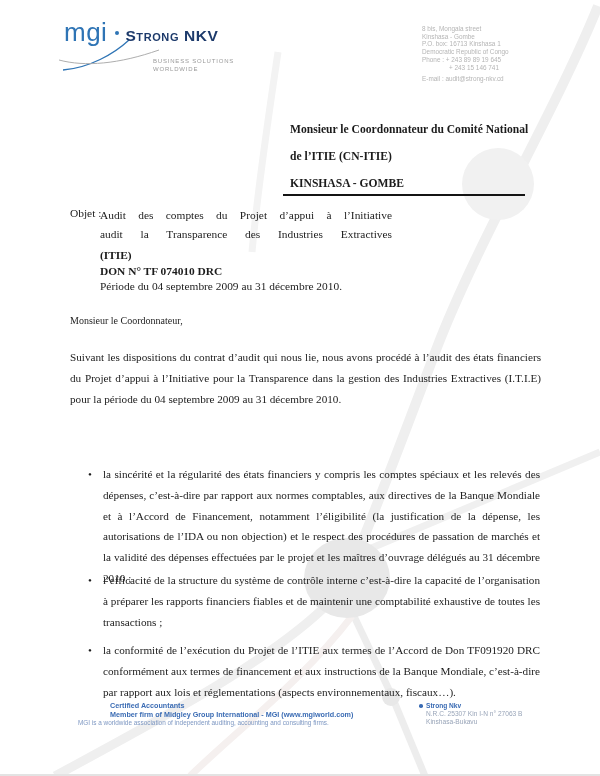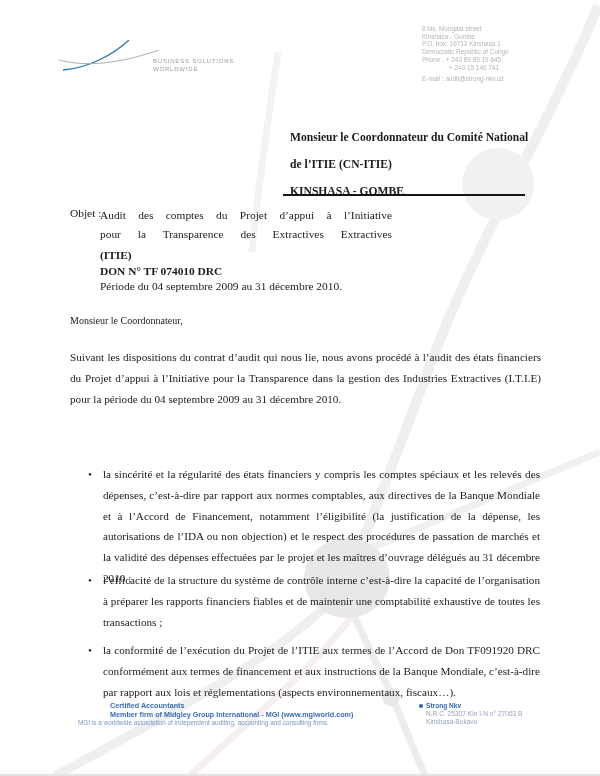--- a/index.html
+++ b/index.html
@@ -21,21 +21,21 @@
   .logo-dot { display:inline-block; width:4px; height:4px; border-radius:50%; background:#2e74b5; margin:0 6px 11px 8px; align-self:flex-end; }
   .logo-brand { font-size:15.5px; font-weight:700; color:#1d3a6b; font-variant:small-caps; letter-spacing:0.6px; }
   .logo-swoosh { position:absolute; left:-5px; top:22px; width:105px; height:36px; }
   .tagline { position:absolute; left:89px; top:39px; font-size:6px; letter-spacing:0.8px; color:#9a9a9a; line-height:8px; font-weight:400; }
 
   .addr { position:absolute; left:422px; top:25px; width:150px; font-family:"Liberation Sans", sans-serif; font-size:6.4px; line-height:7.7px; color:#b5b5b5; }
   .addr .indent { padding-left:27px; }
   .addr .email { margin-top:4px; }
 
   
-  .recipient { position:absolute; left:290px; top:124px; width:245px; font-weight:700; font-size:11.6px; line-height:27px; }
+  .recipient { position:absolute; left:290px; top:116px; width:245px; font-weight:700; font-size:11.6px; line-height:27px; }
   .recipient-rule { position:absolute; left:283px; top:194px; width:242px; height:2px; background:#141414; }
 
   
   .subject-label { position:absolute; left:70px; top:207px; font-size:11.4px; }
   .subject-label .lbl { }
   .subject-body { position:absolute; left:100px; top:206px; width:292px; font-size:11.4px; }
   .subject-title-line { line-height:19px; text-align:justify; text-align-last:justify; }
   .subject-line { line-height:15.5px; }
   .subject-line.first { margin-top:4px; }
   .bold { font-weight:700; }
@@ -79,20 +79,25 @@
     <circle cx="498" cy="184" r="36" fill="#f1f1f1"></circle>
     <ellipse cx="347" cy="578" rx="43" ry="40" fill="#e8e8e8"></ellipse>
     <circle cx="391" cy="697" r="9" fill="#e8e8e8"></circle>
   </svg>
 
   <div class="logo">
     <svg class="logo-swoosh" viewBox="0 0 105 36" aria-hidden="true">
       <path d="M4 30 C 30 28, 55 14, 70 0" stroke="#2e74b5" stroke-width="1.3" fill="none"></path>
       <path d="M0 20 C 26 27, 60 24, 100 10" stroke="#aeaeae" stroke-width="1" fill="none"></path>
     </svg>
+    <div class="logo-row">
+      <span class="logo-mgi">mgi</span>
+      <span class="logo-dot"></span>
+      <span class="logo-brand">Strong NKV</span>
+    </div>
     <div class="tagline">
       <div>BUSINESS SOLUTIONS</div>
       <div>WORLDWIDE</div>
     </div>
   </div>
 
   <div class="addr">
     <div>8 bis, Mongala street</div>
     <div>Kinshasa - Gombe</div>
     <div>P.O. box: 16713 Kinshasa 1</div>
@@ -108,21 +113,21 @@
     <div>KINSHASA - GOMBE</div>
   </div>
   <div class="recipient-rule"></div>
 
   <div class="subject-label">
     <span class="lbl">Objet</span>
     <span>:</span>
   </div>
   <div class="subject-body">
     <div class="subject-title-line">Audit des comptes du Projet d’appui à l’Initiative</div>
-    <div class="subject-title-line">pour la Transparence des Extractives Extractives</div>
+    <div class="subject-title-line">audit la Transparence des Industries Extractives</div>
     <div class="subject-line first bold">(ITIE)</div>
     <div class="subject-line bold">DON N° TF 074010 DRC</div>
     <div class="subject-line">Période du 04 septembre 2009 au 31 décembre 2010.</div>
   </div>
 
   <div class="salutation">Monsieur le Coordonnateur,</div>
 
   <div class="body-par par1">Suivant les dispositions du contrat d’audit qui nous lie, nous avons procédé à l’audit des états financiers du Projet d’appui à l’Initiative pour la Transparence dans la gestion des Industries Extractives (I.T.I.E) pour la période du 04 septembre 2009 au 31 décembre 2010.</div>
 
   <div class="bullet-item b1">

